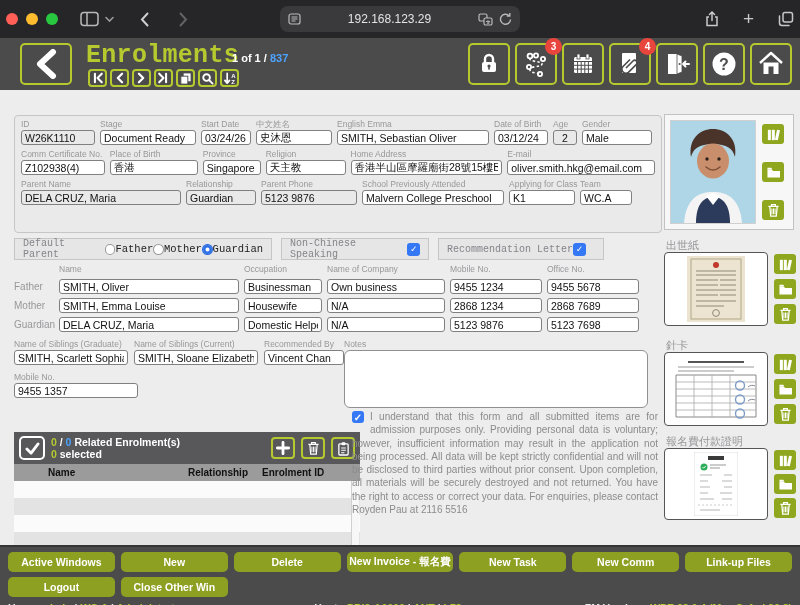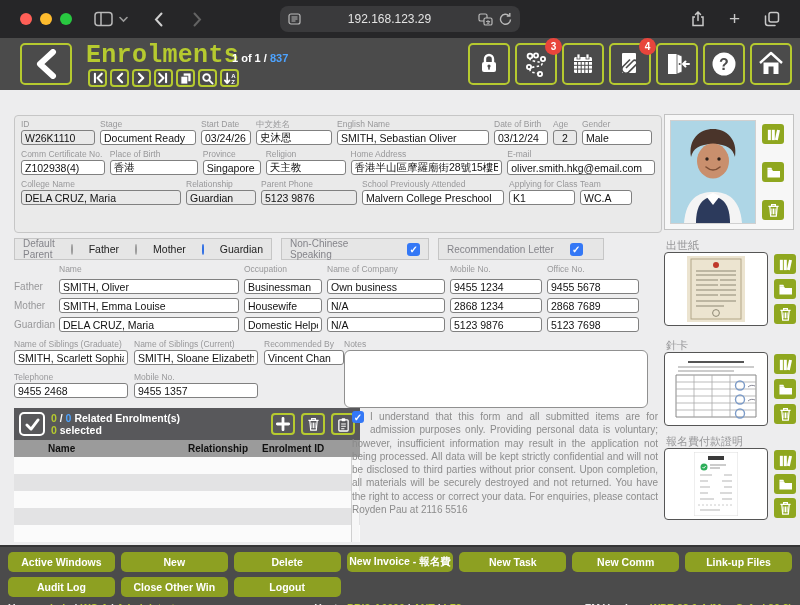--- a/index.html
+++ b/index.html
@@ -1,19 +1,19 @@
 <!DOCTYPE html>
 <html><head>
 <meta charset="utf-8">
 <style>
   * { margin:0; padding:0; box-sizing:border-box; }
   html,body { width:800px; height:605px; font-family:"Liberation Sans", sans-serif; background:#ededee; overflow:hidden; }
 
   
-  .browser { height:38px; background:#262628; display:flex; align-items:center; padding:0 20px; position:relative; }
+  .browser { height:38px; background:#262628; display:flex; align-items:center; padding:0 6px; position:relative; }
   .lights { display:flex; gap:8px; }
   .light { width:12px; height:12px; border-radius:50%; }
   .bicon { color:#b9b9b9; display:flex; align-items:center; justify-content:center; }
   .url-pill { position:absolute; left:50%; transform:translateX(-50%); width:240px; height:26px; background:#3a3a3c; border-radius:8px; display:flex; align-items:center; padding:0 8px; }
   .url-text { flex:1; text-align:center; color:#e3e3e3; font-size:12px; }
   .b-right { margin-left:auto; display:flex; gap:24px; align-items:center; }
 
   
   .app-header { height:52px; background:#4b4b4b; position:relative; }
   .back-big { position:absolute; left:20px; top:5px; width:52px; height:42px; border:2px solid #b6ca2f; border-radius:5px; background:#4b4b4b; display:flex; align-items:center; justify-content:center; }
@@ -43,37 +43,37 @@
   .frow { display:flex; gap:5px; margin-bottom:4px; }
 
   .photo-panel { position:absolute; left:664px; top:2px; width:130px; height:116px; background:#f7f7f7; border:1px solid #c2c2c2; display:flex; padding:5px; gap:6px; }
   .abtn { width:22px; height:20px; background:#8fa71f; border-radius:3px; display:flex; align-items:center; justify-content:center; }
   .btn-col { display:flex; flex-direction:column; justify-content:space-between; padding:4px 0; }
   .att-label { position:absolute; left:666px; font-size:11px; color:#98989a; }
   .att-group { position:absolute; left:664px; display:flex; gap:6px; }
   .att-box { width:104px; border:1.5px solid #555; border-radius:4px; background:#fff; display:flex; align-items:center; justify-content:center; overflow:hidden; }
 
   .opt-row { position:absolute; left:14px; top:126px; display:flex; gap:9px; }
-  .opt-box { height:22px; border:1px solid #c6c6c6; background:#e6e6e6; display:flex; align-items:center; padding:0 8px; gap:16px; font-size:10px; }
+  .opt-box { height:22px; border:1px solid #c6c6c6; background:#e6e6e6; display:flex; align-items:center; padding:0 8px; gap:0; font-size:10px;font-family:Liberation Mono, monospace; }
   .radio { width:11px; height:11px; border-radius:50%; background:#fff; border:1px solid #9a9a9a; display:inline-block; }
   .radio.checked { background:#2f6fe4; border-color:#2f6fe4; box-shadow:inset 0 0 0 2.5px #2f6fe4, inset 0 0 0 5px #fff; }
   .rlabel { color:#222; font-size:10.5px; }
   .cbx { width:13px; height:13px; border-radius:3px; background:#3478f6; color:#fff; font-size:10px; display:flex; align-items:center; justify-content:center; font-weight:bold; }
   .optlbl { color:#84848a; font-size:10px; }
 
   .parents { position:absolute; left:14px; top:152px; }
   .pgrid { display:grid; grid-template-columns:40px 180px 78px 118px 92px 92px; gap:4px 5px; align-items:center; }
   .rolelbl { font-size:10px; color:#98989a; }
 
   .sib { position:absolute; left:14px; top:227px; }
   .notes-lbl { position:absolute; left:344px; top:227px; }
   .notes-box { position:absolute; left:344px; top:238px; width:304px; height:58px; border:1px solid #909090; border-radius:6px; background:#fff; resize:none; font-family:"Liberation Sans",sans-serif; font-size:10px; padding:3px; }
 
   .related { position:absolute; left:14px; top:296px; width:346px; height:134px; }
-  .rel-head { height:32px; background:#58585b; display:flex; align-items:center; padding:0 5px; gap:6px; }
+  .rel-head { height:32px; background:#58585b; display:flex; align-items:center; padding:0 5px; gap:6px;margin-top:24px; }
   .chk-btn { width:26px; height:24px; border:2px solid #fff; border-radius:5px; background:transparent; display:flex; align-items:center; justify-content:center; }
   .rel-txt { font-size:10.5px; font-weight:bold; color:#fff; line-height:12px; flex:1; }
   .rel-txt .g { color:#b6ca2f; } .rel-txt .b { color:#4da3ff; }
   .rel-btn { width:24px; height:22px; border:2px solid #b6ca2f; border-radius:4px; background:#58585b; display:flex; align-items:center; justify-content:center; }
   .rel-cols { height:17px; background:#9b9b9b; display:grid; grid-template-columns:34px 140px 74px 98px; align-items:center; font-size:10px; font-weight:bold; color:#111; }
   .rel-body { position:relative; height:85px; background:#fbfbfb; }
   .rel-row { height:17px; }
   .rel-row:nth-child(even) { background:#e3e3e4; }
   .rel-scroll { position:absolute; right:1px; top:0; width:8px; height:100%; background:#f7f7f7; border-left:1px solid #d0d0d0; }
 
@@ -291,21 +291,21 @@
         </div>
       <div class="fld" style="width:50px">
           <span class="lbl">Start Date</span>
           <input class="fin" value="03/24/26" style="">
         </div>
       <div class="fld" style="width:76px">
           <span class="lbl">中文姓名</span>
           <input class="fin" value="史沐恩" style="">
         </div>
       <div class="fld" style="width:152px">
-          <span class="lbl">English Name</span>
+          <span class="lbl">English Emma</span>
           <input class="fin" value="SMITH, Sebastian Oliver" style="">
         </div>
       <div class="fld" style="width:54px">
           <span class="lbl">Date of Birth</span>
           <input class="fin" value="03/12/24" style="">
         </div>
       <div class="fld" style="width:24px">
           <span class="lbl">Age</span>
           <input class="fin ro" style="text-align: center;" value="2">
         </div>
@@ -335,21 +335,21 @@
           <span class="lbl">Home Address</span>
           <input class="fin" value="香港半山區摩羅廟街28號15樓B室" style="">
         </div>
       <div class="fld" style="width:148px">
           <span class="lbl">E-mail</span>
           <input class="fin" value="oliver.smith.hkg@email.com" style="">
         </div>
     </div>
     <div class="frow">
       <div class="fld" style="width:160px">
-          <span class="lbl">College Name</span>
+          <span class="lbl">Parent Name</span>
           <input class="fin ro" value="DELA CRUZ, Maria" style="">
         </div>
       <div class="fld" style="width:70px">
           <span class="lbl">Relationship</span>
           <input class="fin ro" value="Guardian" style="">
         </div>
       <div class="fld" style="width:96px">
           <span class="lbl">Parent Phone</span>
           <input class="fin ro" value="5123 9876" style="">
         </div>
@@ -467,24 +467,20 @@
       <div class="fld" style="width:124px">
           <span class="lbl">Name of Siblings (Current)</span>
           <input class="fin" value="SMITH, Sloane Elizabeth" style="">
         </div>
       <div class="fld" style="width:80px">
           <span class="lbl">Recommended By</span>
           <input class="fin" value="Vincent Chan" style="">
         </div>
     </div>
     <div style="display:flex; gap:6px; margin-top:7px">
-      <div class="fld" style="width:114px">
-          <span class="lbl">Telephone</span>
-          <input class="fin" value="9455 2468" style="">
-        </div>
       <div class="fld" style="width:124px">
           <span class="lbl">Mobile No.</span>
           <input class="fin" value="9455 1357" style="">
         </div>
     </div>
   </div>
   <span class="lbl notes-lbl">Notes</span>
   <textarea class="notes-box" style=""></textarea>
 
   <div class="related">
@@ -662,23 +658,22 @@
   <div class="btn-grid">
     <button class="fbtn">Active Windows</button>
     <button class="fbtn">New</button>
     <button class="fbtn">Delete</button>
     <button class="fbtn">New Invoice - 報名費</button>
     <button class="fbtn">New Task</button>
     <button class="fbtn">New Comm</button>
     <button class="fbtn">Link-up Files</button>
   </div>
   <div class="btn-grid">
-    <button class="fbtn">Audit Log</button>
+    <button class="fbtn">Logout</button>
     <button class="fbtn">Close Other Win</button>
-    <button class="fbtn">Logout</button>
   </div>
   <div class="status">
     <span>
       <span>User :</span>
       <span class="v">admin</span>
       <span>|</span>
       <span class="v">WC.A</span>
       <span>|</span>
       <span class="v">Administrators</span>
     </span>

